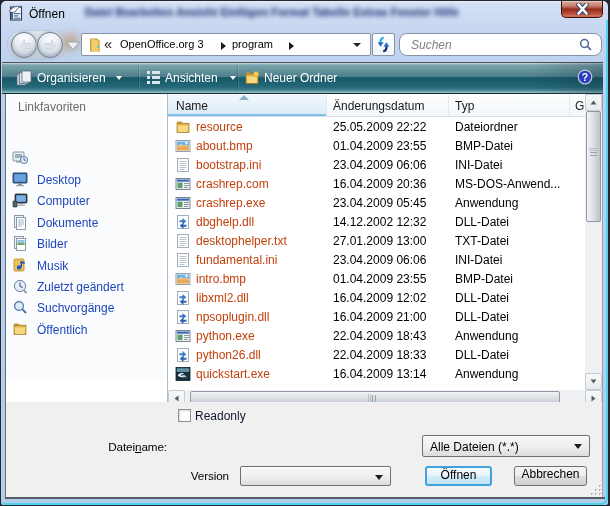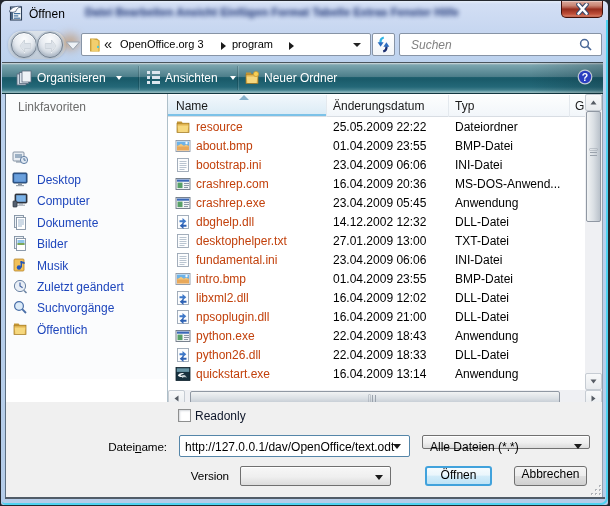--- a/index.html
+++ b/index.html
@@ -25,21 +25,21 @@
  box-shadow:inset 0 1px 1px #fff, inset 0 -2px 3px rgba(125,140,160,.45), 0 0 0 1px rgba(180,192,205,.8)}
 #bk1{left:11px;top:32px}
 #bk2{left:37px;top:32px}
 .navarrow{position:absolute;left:5px;top:5px}
 #crumb{left:81px;top:33px;width:290px;height:23px;background:#fff;border:1px solid #8794a6;border-radius:2px;font-size:11px}
 #crumbfold{left:5px;top:3px;position:absolute}
 
 .ctri{position:absolute;top:7.5px;width:0;height:0;border-left:5px solid #1a1a1a;border-top:4px solid transparent;border-bottom:4px solid transparent}
 #crumbdd{position:absolute;right:9px;top:9px;width:0;height:0;border-left:4px solid transparent;border-right:4px solid transparent;border-top:4px solid #222}
 #refresh{left:372px;top:33px;width:23px;height:23px;background:linear-gradient(#fff,#f2f5f8);border:1px solid #8794a6;border-radius:2px}
-#search{left:399px;top:33px;width:203px;height:23px;background:#fff;border:1px solid #8794a6;border-radius:2px}
+#search{left:399px;top:33px;width:203px;height:23px;background:#fff;border:1px solid #8794a6;border-radius:8px}
 #search .ph{position:absolute;left:11px;top:4px;font-style:italic;color:#808080}
 #search svg{position:absolute;right:8px;top:4px}
 
 #toolbar{left:2px;top:62px;width:601px;height:32px;
  background:linear-gradient(90deg,rgba(20,50,60,0) 88%,rgba(10,35,45,.25) 100%),
  linear-gradient(180deg,#4b555d 0%,#4b555d 3%,#c2d0d4 4.5%,#7ea6b0 9%,#75a0aa 14%,#4c7e8a 46%,#1f5f6e 48%,#195a69 53%,#246878 78%,#45818e 88%,#7badb6 93%,#9fc4c9 95%,#153f49 97.5%,#0c2a31 100%)}
 .tbtn{position:absolute;top:4px;height:24px;color:#fff;font-size:12px;display:flex;align-items:center}
 .tbtn .lbl{margin:0 4px}
 .dca{width:0;height:0;border-left:3.5px solid transparent;border-right:3.5px solid transparent;border-top:4px solid #fff;margin-left:2px}
 .tsep{position:absolute;top:4px;width:1px;height:24px;background:rgba(255,255,255,.14);box-shadow:-1px 0 0 rgba(0,20,30,.18)}
@@ -73,21 +73,21 @@
 #vthumb{position:absolute;left:1px;top:17px;width:15px;height:111px;background:linear-gradient(90deg,#f1f3f4,#dadfe4 50%,#bac2cb);border:1px solid #9098a3;border-radius:2px}
 #hthumb{position:absolute;left:22px;top:1px;width:370px;height:15px;background:linear-gradient(180deg,#f1f3f4,#dadfe4 50%,#bac2cb);border:1px solid #9098a3;border-radius:2px}
 .gripv{position:absolute;left:3px;top:37px;width:7px;height:1px;box-shadow:0 0 0 .5px #9aa2ac,0 3px 0 0 #9aa2ac,0 6px 0 0 #9aa2ac}
 .griph{position:absolute;left:178px;top:3px;width:1px;height:7px;box-shadow:0 0 0 .5px #9aa2ac,3px 0 0 0 #9aa2ac,6px 0 0 0 #9aa2ac}
 
 #bottom{left:6px;top:402px;width:596px;height:95px;background:#f0f0f0}
 #rocheck{position:absolute;left:172px;top:7px;width:13px;height:13px;background:#fff;border:1px solid #8e8f8f;box-shadow:inset 1px 1px 2px #d5d8dc}
 #rolabel{position:absolute;left:189px;top:7px;color:#0f172a}
 .flabel{position:absolute;color:#000;text-align:right;font-size:11.7px;letter-spacing:-.1px}
 .combo{position:absolute;height:22px;border:1px solid #5586a9;border-radius:2px;background:#fff}
-.drop{position:absolute;height:14px;border:1px solid #707070;border-radius:2px;
+.drop{position:absolute;height:22px;border:1px solid #707070;border-radius:2px;
  background:linear-gradient(180deg,#f7f7f7 0%,#efefef 55%,#e6e6e6 75%,#dcdcdc 100%);box-shadow:inset 0 1px 0 #fff}
 .darr{position:absolute;right:7px;top:8px;width:0;height:0;border-left:4.5px solid transparent;border-right:4.5px solid transparent;border-top:5.5px solid #1a1a1a}
 .btn{position:absolute;height:20px;font-size:12px;color:#000;text-align:center;border-radius:3px}
 #btnopen{left:419px;top:64px;width:67px;background:linear-gradient(180deg,#f6fbfe 0%,#eaf6fc 45%,#d3ecf9 50%,#bfe3f6 100%);border:2px solid #41a2dc}
 #btncancel{left:508px;top:64px;width:73px;background:linear-gradient(180deg,#f4f4f4 0%,#ededed 48%,#dedede 52%,#d0d0d0 100%);border:1px solid #707070}
 
 #cyanF{left:2px;top:20px;right:2.5px;bottom:1.5px;border:2.5px solid #4ed2f0;border-top:none;border-left:none;border-radius:0 0 7px 4px;pointer-events:none}
 #innerL{left:5px;top:94px;width:1px;height:404px;background:#5c6e80}
 #innerB{left:5px;top:497px;width:600px;height:1.5px;background:#515c68}
 #innerR{left:602px;top:94px;width:1px;height:403px;background:#93a3b3}
@@ -474,24 +474,20 @@
   <div id="hthumb">
         <span class="griph"></span>
       </div>
  </div>
 </div>
 
 <div class="abs" id="bottom">
  <div id="rocheck"></div>
  <div id="rolabel">Readonly</div>
  <div class="flabel" style="left:76px;top:38px;width:85px">Datei<u>n</u>ame:</div>
- <div class="combo" style="left:173px;top:33px;width:231px">
-   <span style="position:absolute;left:5px;top:4px">http://127.0.0.1/dav/OpenOffice/text.odt</span>
-   <span class="darr" style="right:8px"></span>
- </div>
  <div class="drop" style="left:416px;top:33px;width:168px">
    <span style="position:absolute;left:7px;top:4px">Alle Dateien (*.*)</span>
    <span class="darr"></span>
  </div>
  <div class="flabel" style="left:145px;top:67px;width:78px">Version</div>
  <div class="drop" style="left:234px;top:64px;width:151px;height:20px">
    <span class="darr" style="top:8px"></span>
  </div>
  <div class="btn" id="btnopen">Öffnen</div>
  <div class="btn" id="btncancel">Abbrechen</div>

